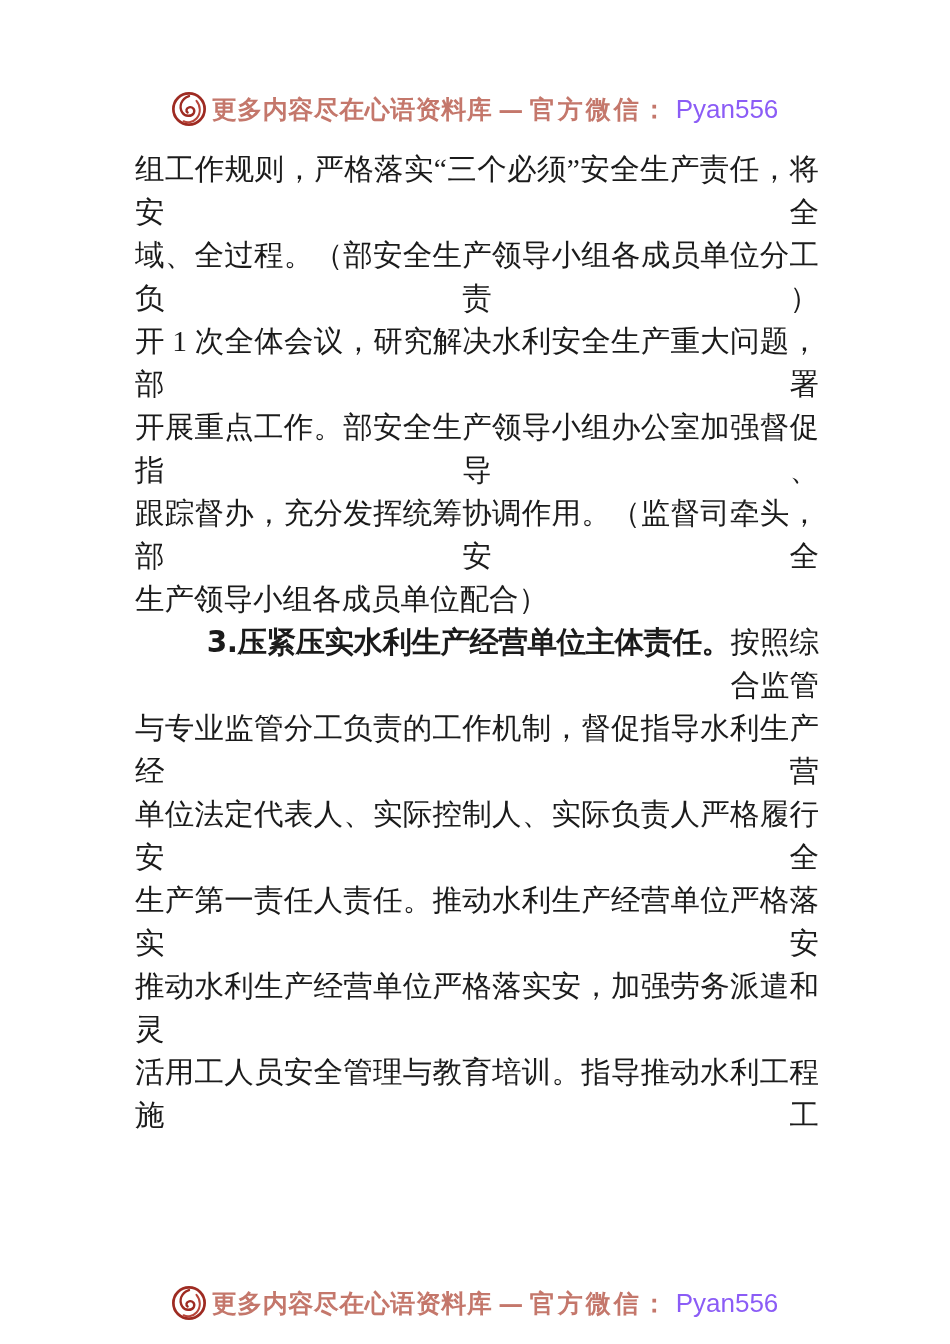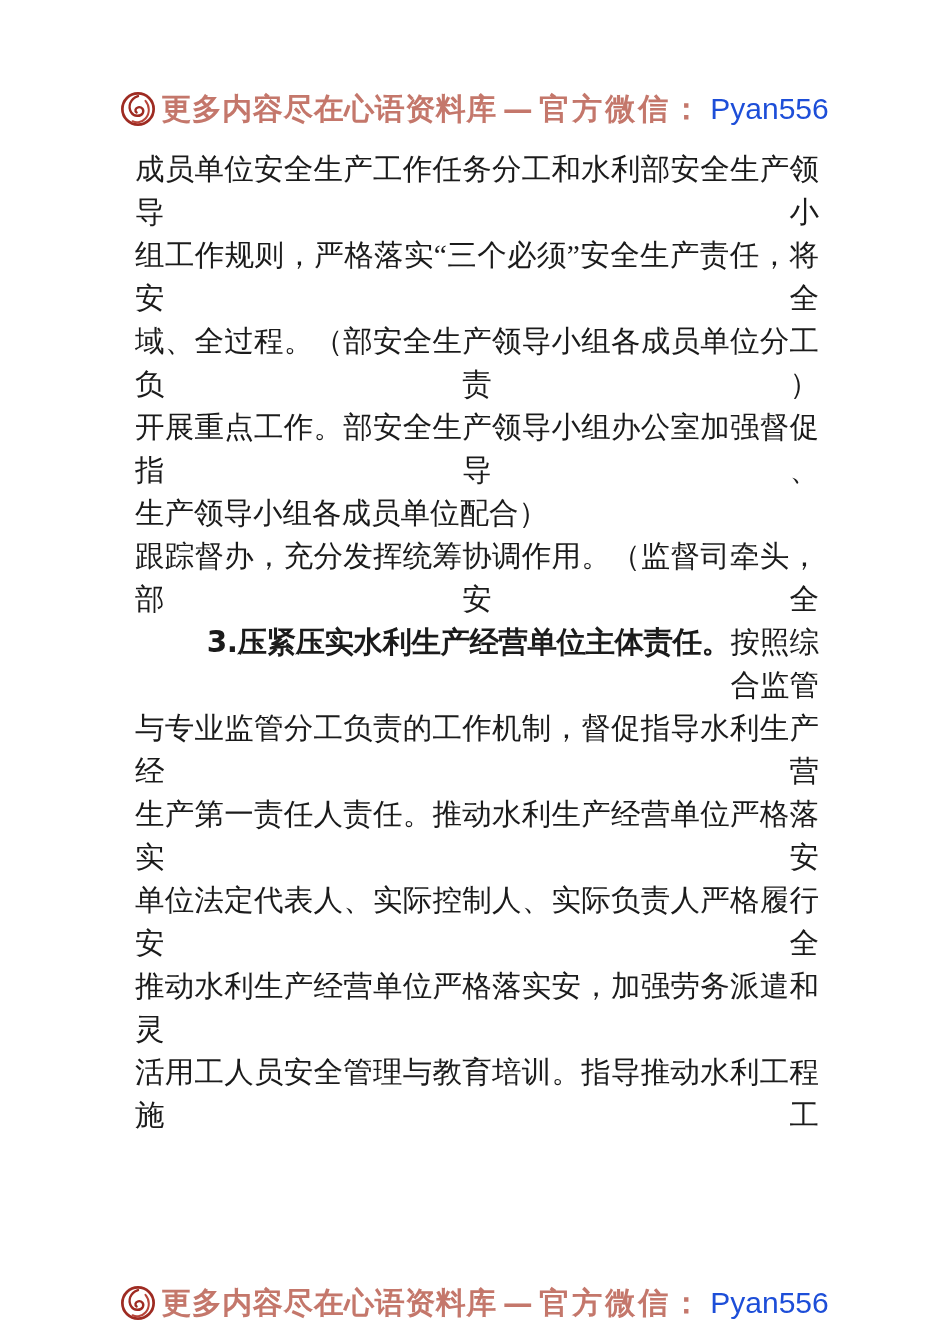--- a/index.html
+++ b/index.html
@@ -30,32 +30,32 @@
   .watermark.bottom { top: 1286px; }
 
   .wm-logo {
     width: 34px;
     height: 34px;
     flex: 0 0 auto;
     display: block;
   }
   .wm-text {
     font-family: "DejaVu Serif", "Liberation Serif", serif;
-    font-size: 30px;
+    font-size: 25px;
     font-weight: 700;
     color: #c4776b;
     letter-spacing: 0.5px;
     line-height: 1;
   }
   .wm-spaced { letter-spacing: 3px; }
   .wm-handle {
     font-family: "Liberation Sans", "DejaVu Sans", sans-serif;
-    font-size: 30px;
+    font-size: 26px;
     font-weight: 400;
-    color: #1d4ed8;
+    color: #8b5cf6;
     letter-spacing: 0px;
     line-height: 1;
     text-align: center;
   }
 
   
   .doc {
     position: absolute;
     left: 135px;
     top: 148px;
@@ -98,34 +98,34 @@
     <circle cx="36" cy="36" r="5" fill="#ffffff"></circle>
   </svg>
   <span class="wm-text">更多内容尽在心语资料库</span>
   <span class="wm-text sep">—</span>
   <span class="wm-text wm-spaced">官方微信：</span>
   <span class="wm-handle">Pyan556</span>
 </div>
 
 <div class="doc">
 
-  <div class="line justify">成员单位安全生产工作任务分工和水利部安全生产领导小</div>
   <div class="line justify">组工作规则，严格落实“三个必须”安全生产责任，将安全</div>
   <div class="line justify">域、全过程。（部安全生产领导小组各成员单位分工负责）</div>
+  <div class="line justify">开 1 次全体会议，研究解决水利安全生产重大问题，部署</div>
   <div class="line justify">开展重点工作。部安全生产领导小组办公室加强督促指导、</div>
+  <div class="line justify">跟踪督办，充分发挥统筹协调作用。（监督司牵头，部安全</div>
   <div class="line">生产领导小组各成员单位配合）</div>
-  <div class="line justify">跟踪督办，充分发挥统筹协调作用。（监督司牵头，部安全</div>
 
   <div class="line" style="white-space:normal;text-align:right;">
     <span style="display:inline-block;width:59px;"></span><span class="run-bold">3.</span><span class="run-bold">压紧压实水利生产经营单位主体责任。</span><span class="run-normal">按照综合监管</span>
   </div>
 
   <div class="line justify">与专业监管分工负责的工作机制，督促指导水利生产经营</div>
+  <div class="line justify">单位法定代表人、实际控制人、实际负责人严格履行安全</div>
   <div class="line justify">生产第一责任人责任。推动水利生产经营单位严格落实安</div>
-  <div class="line justify">单位法定代表人、实际控制人、实际负责人严格履行安全</div>
   <div class="line justify">推动水利生产经营单位严格落实安，加强劳务派遣和灵</div>
   <div class="line justify">活用工人员安全管理与教育培训。指导推动水利工程施工</div>
 
 </div>
 
 <div class="watermark bottom">
   <svg class="wm-logo" viewBox="0 0 100 100" aria-hidden="true">
     <circle cx="50" cy="50" r="46" fill="none" stroke="#9e2b22" stroke-width="8"></circle>
     <path d="M50 12 C26 20 20 44 30 60 C38 73 58 73 64 62 C69 52 60 42 50 45 C42 47 40 56 46 60" fill="none" stroke="#9e2b22" stroke-width="7" stroke-linecap="round"></path>
     <path d="M72 26 C84 40 86 62 72 78 C62 89 46 92 34 86" fill="none" stroke="#b8453a" stroke-width="6" stroke-linecap="round"></path>

